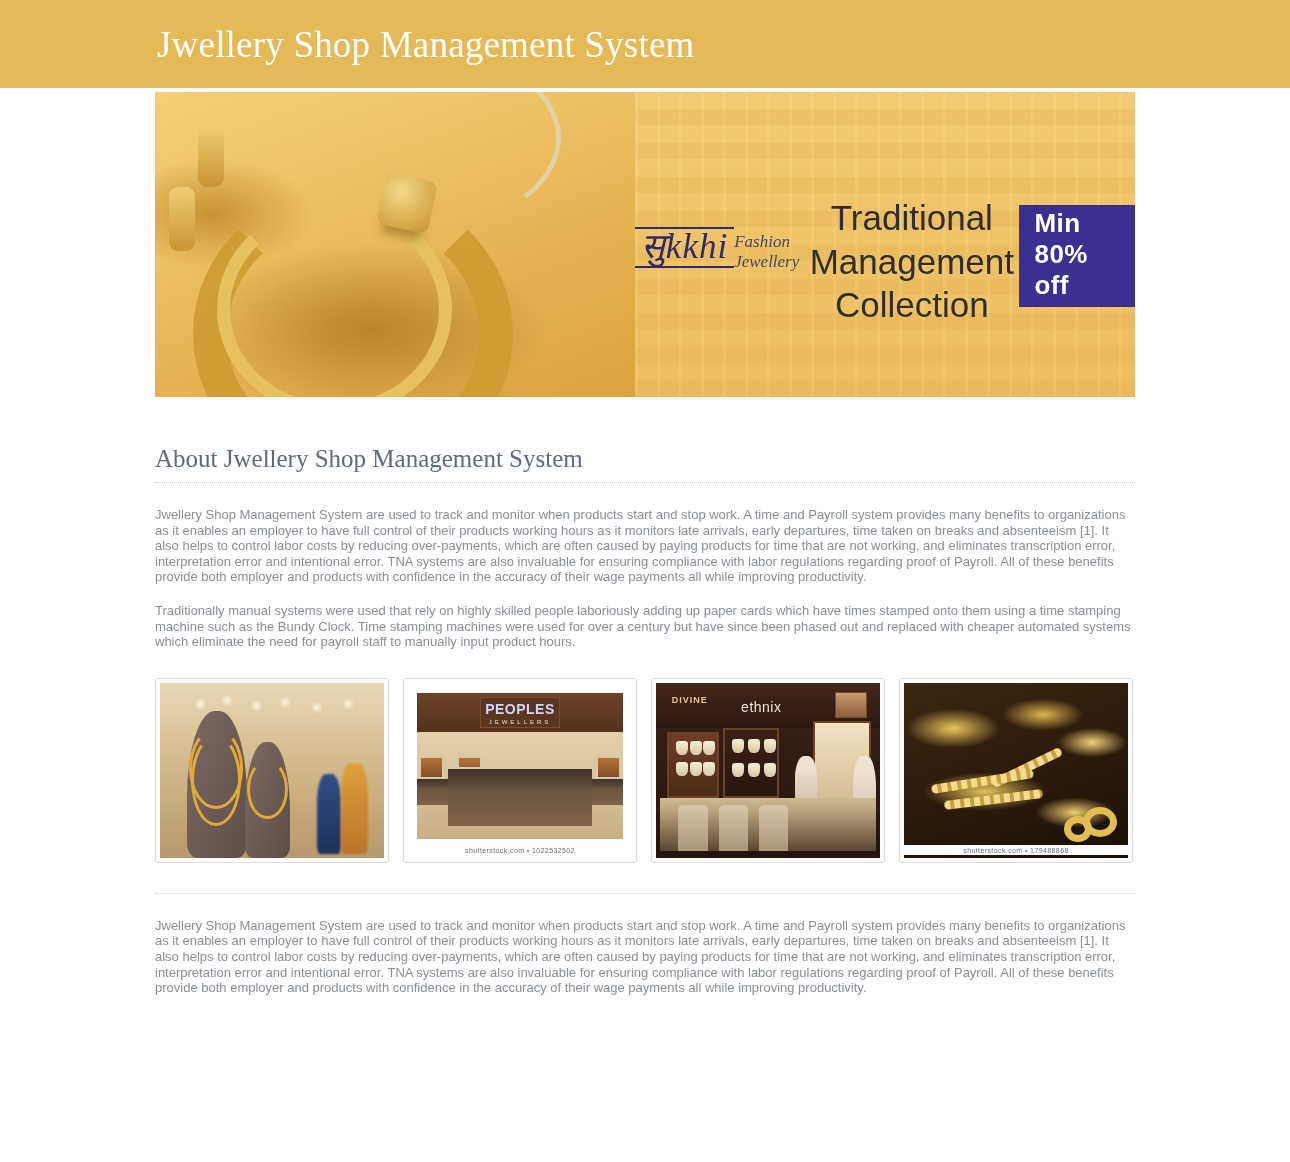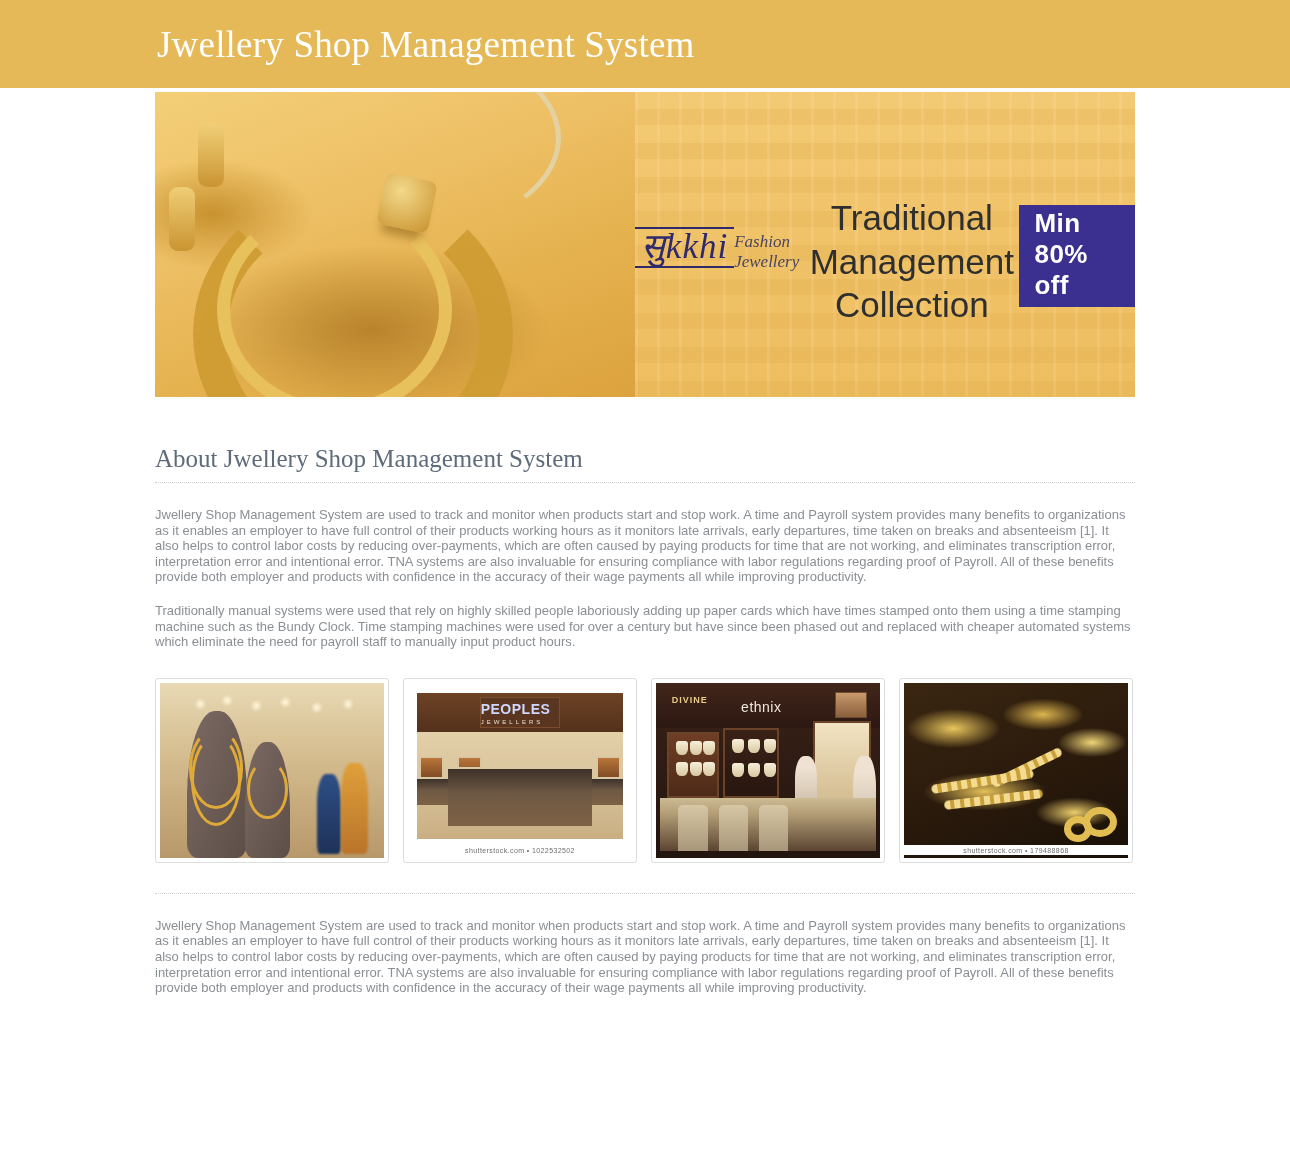--- a/index.html
+++ b/index.html
@@ -266,21 +266,21 @@
   
   .ph-store2 { position: absolute; inset: 0; background: #ffffff; }
   .p2-ceiling {
     position: absolute; left: 4%; right: 4%; top: 6%; height: 22%;
     background: linear-gradient(#6e4326, #54311c);
   }
   .p2-sign {
     position: absolute; left: 32%; top: 8%; width: 36%; height: 18%;
     background: #5a3620;
     display: flex; flex-direction: column;
-    align-items: flex-start; justify-content: center;
+    align-items: center; justify-content: center;
     border: 1px solid #7a4e2d;
   }
   .p2-sign .brand {
     color: #cfd6ff; font-size: 14px; font-weight: bold; letter-spacing: .5px;
     font-family: "Liberation Sans", sans-serif;
   }
   .p2-sign .sub { color: #e8e2d6; font-size: 6px; letter-spacing: 3px; margin-top: 2px; }
   .p2-room {
     position: absolute; left: 4%; right: 4%; top: 28%; bottom: 11%;
     background: linear-gradient(180deg, #e3cfa8 0%, #d9c49b 48%, #c9ae83 100%);

